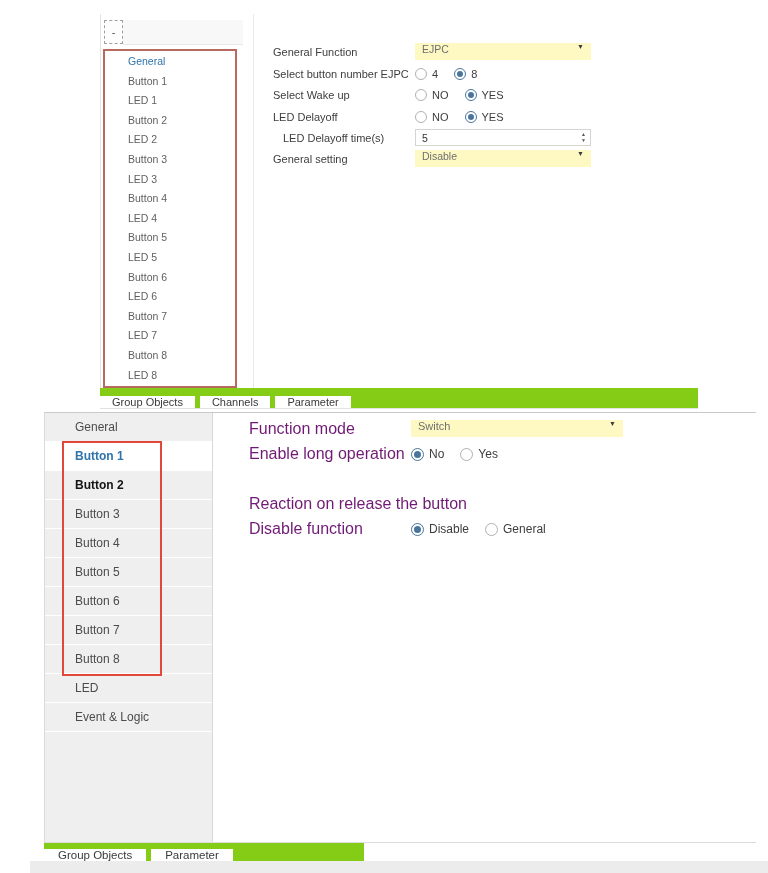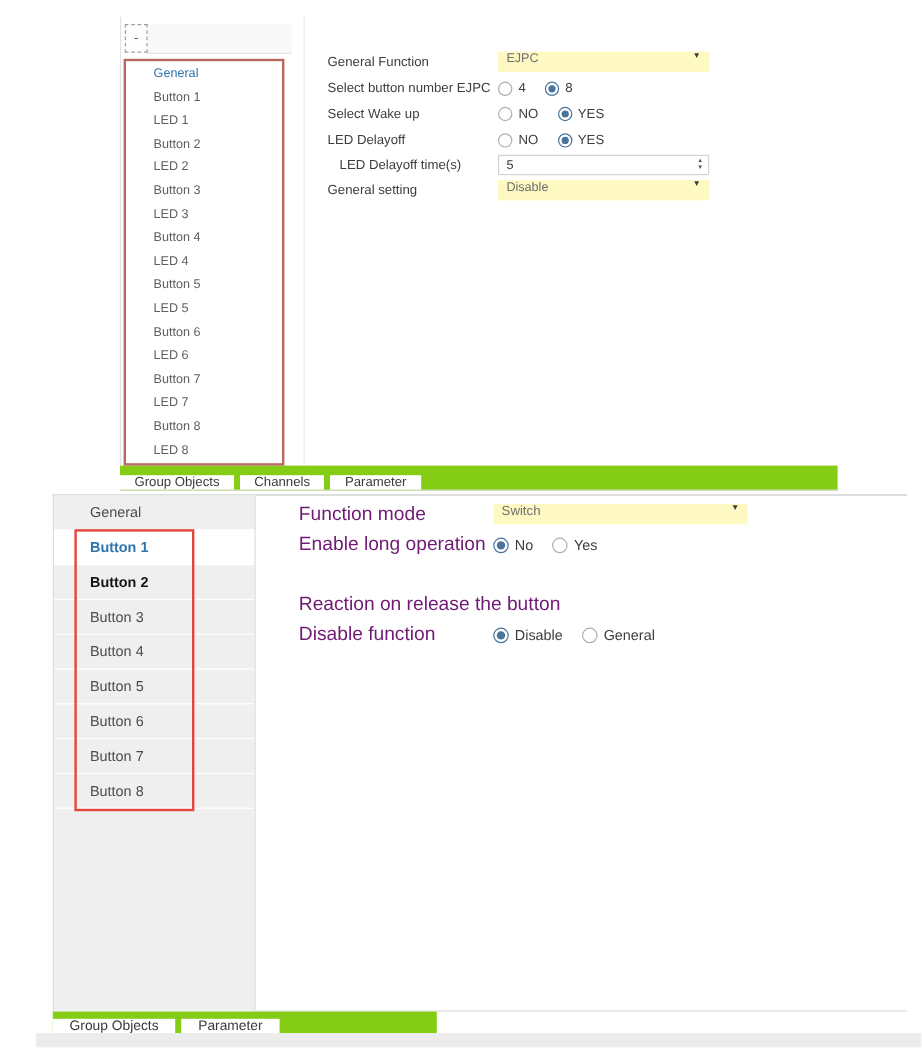--- a/index.html
+++ b/index.html
@@ -220,20 +220,22 @@
   <div id="bottom-sidebar">
     <div class="side-item">General</div>
     <div class="side-item sel">Button 1</div>
     <div class="side-item bold">Button 2</div>
     <div class="side-item">Button 3</div>
     <div class="side-item">Button 4</div>
     <div class="side-item">Button 5</div>
     <div class="side-item">Button 6</div>
     <div class="side-item">Button 7</div>
     <div class="side-item">Button 8</div>
+    <div class="side-item">LED</div>
+    <div class="side-item">Event &amp; Logic</div>
     <div class="side-fill"></div>
   </div>
 
   <div class="prow brow" style="top:7px;">
     <span class="plabel">Function mode</span>
     <div class="control dd">
       <span class="val">Switch</span>
       <span class="arr">▼</span>
     </div>
   </div>

